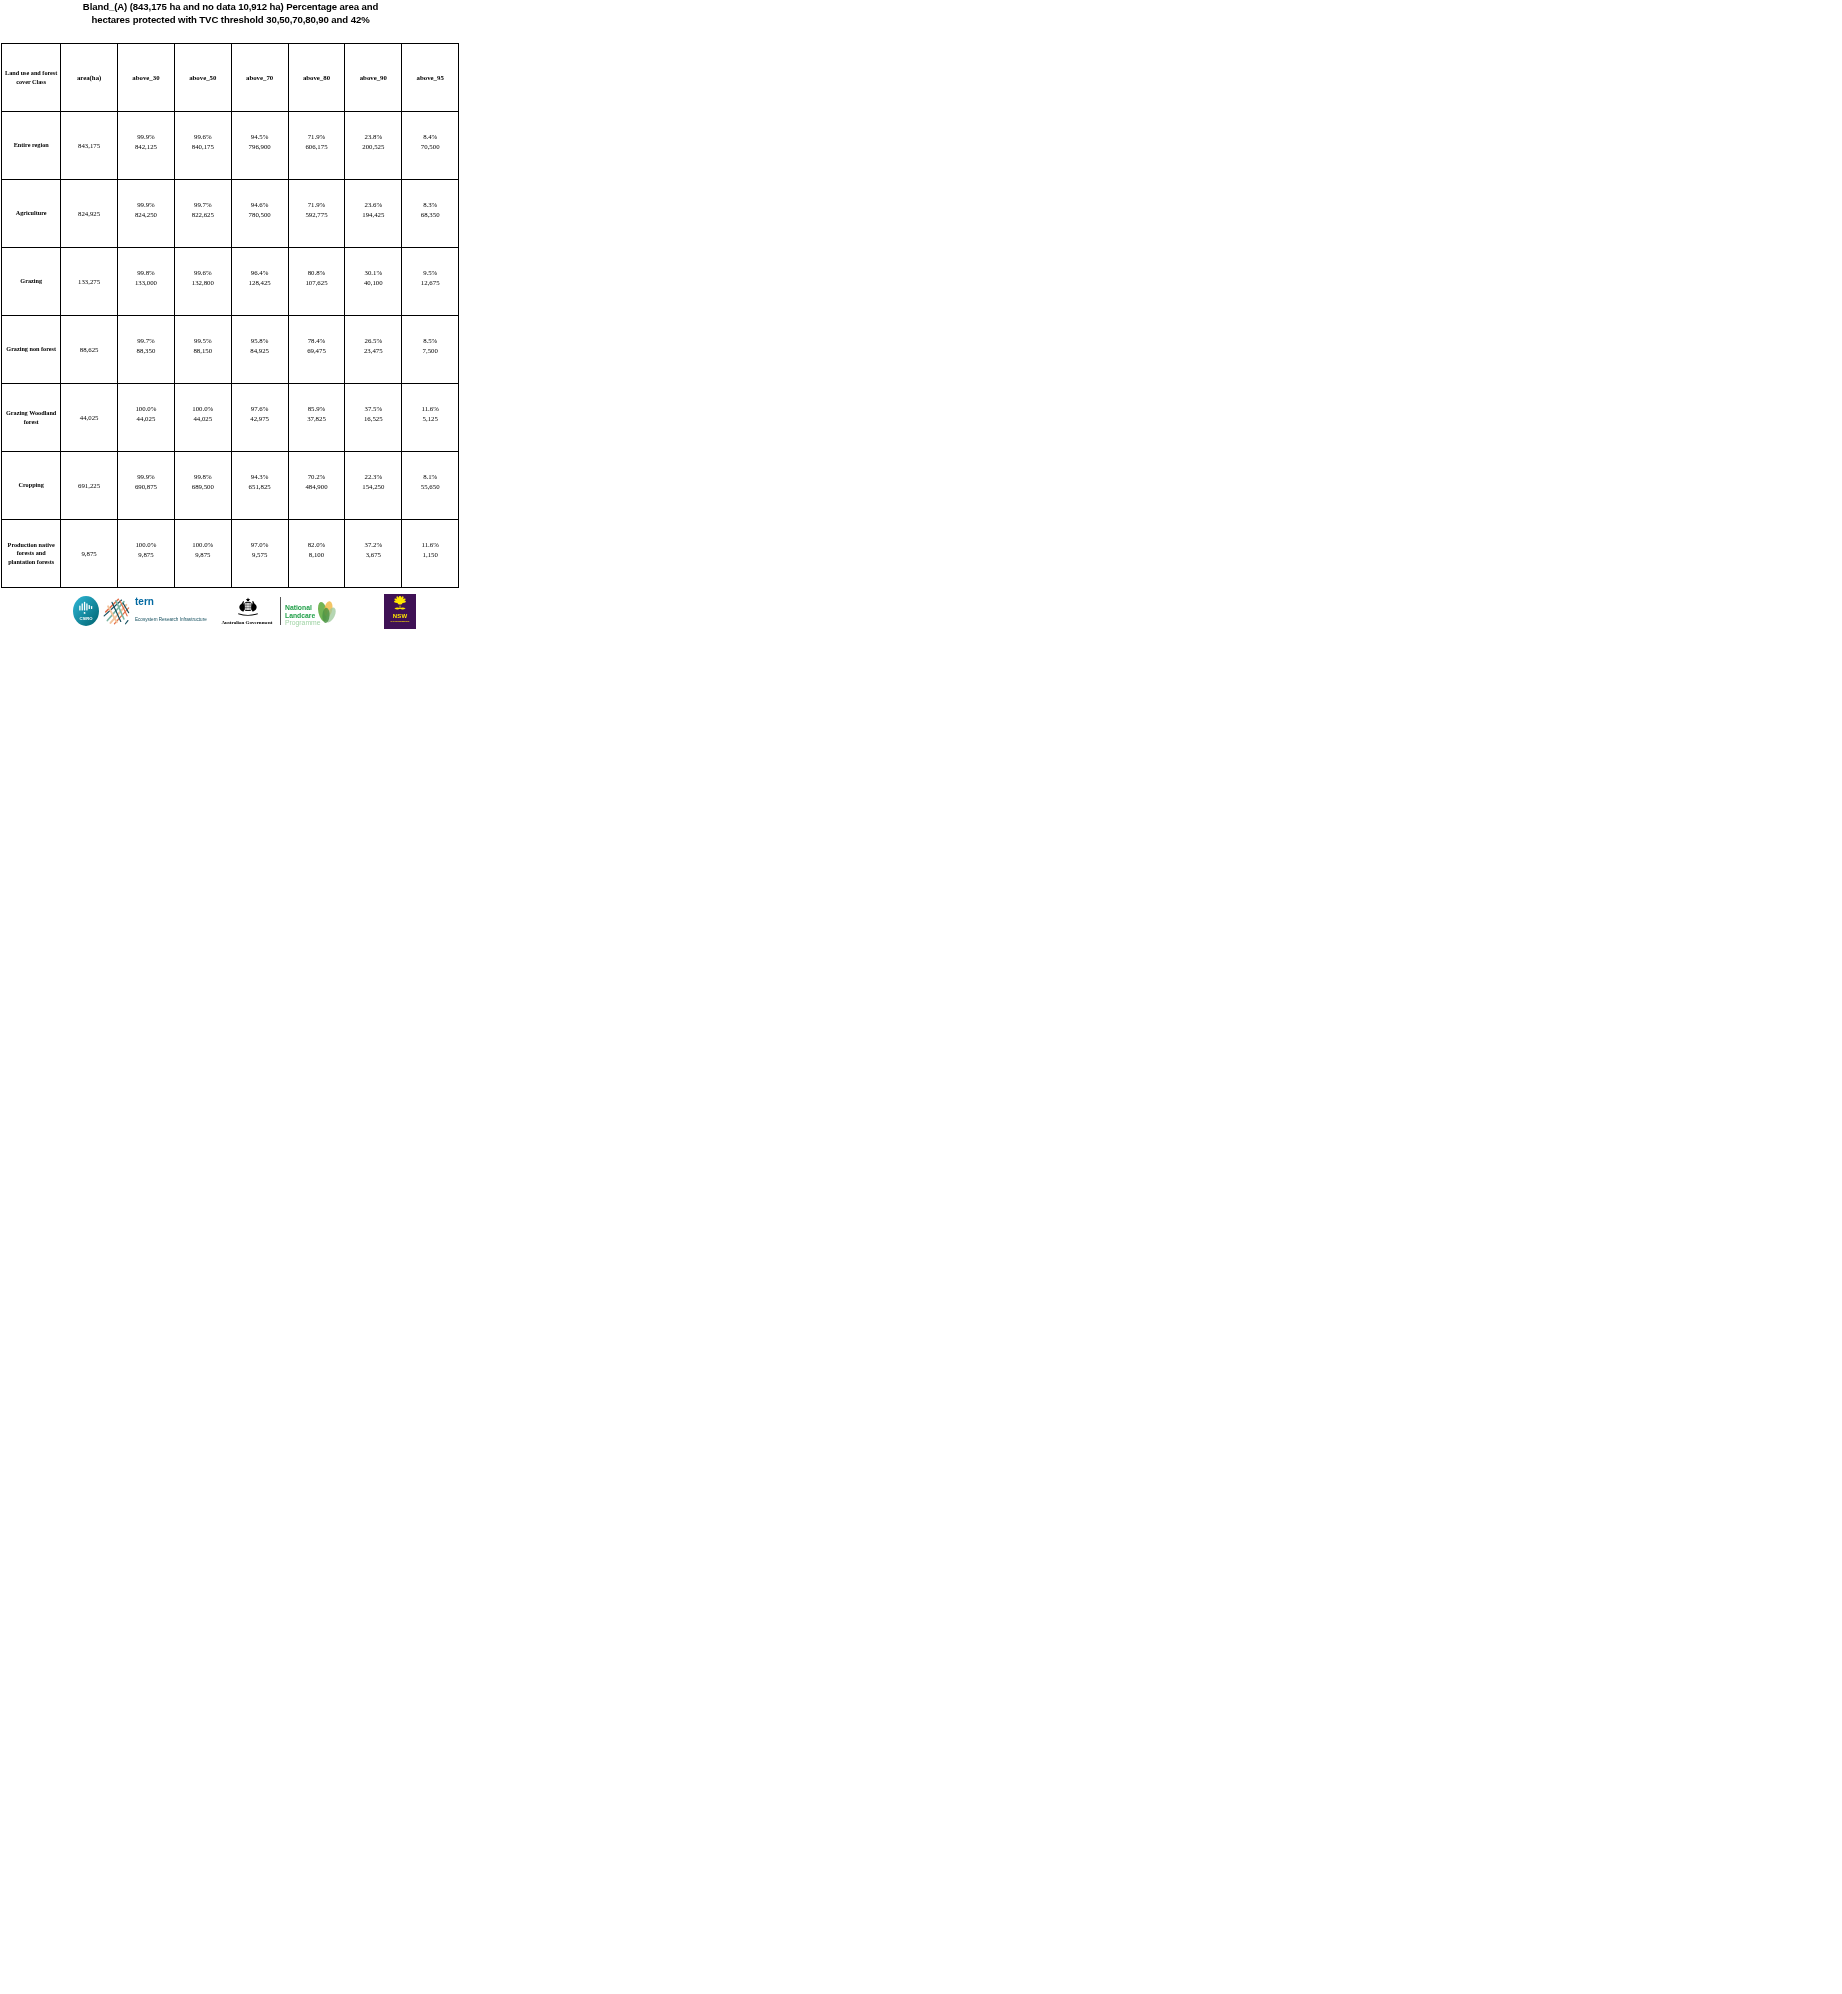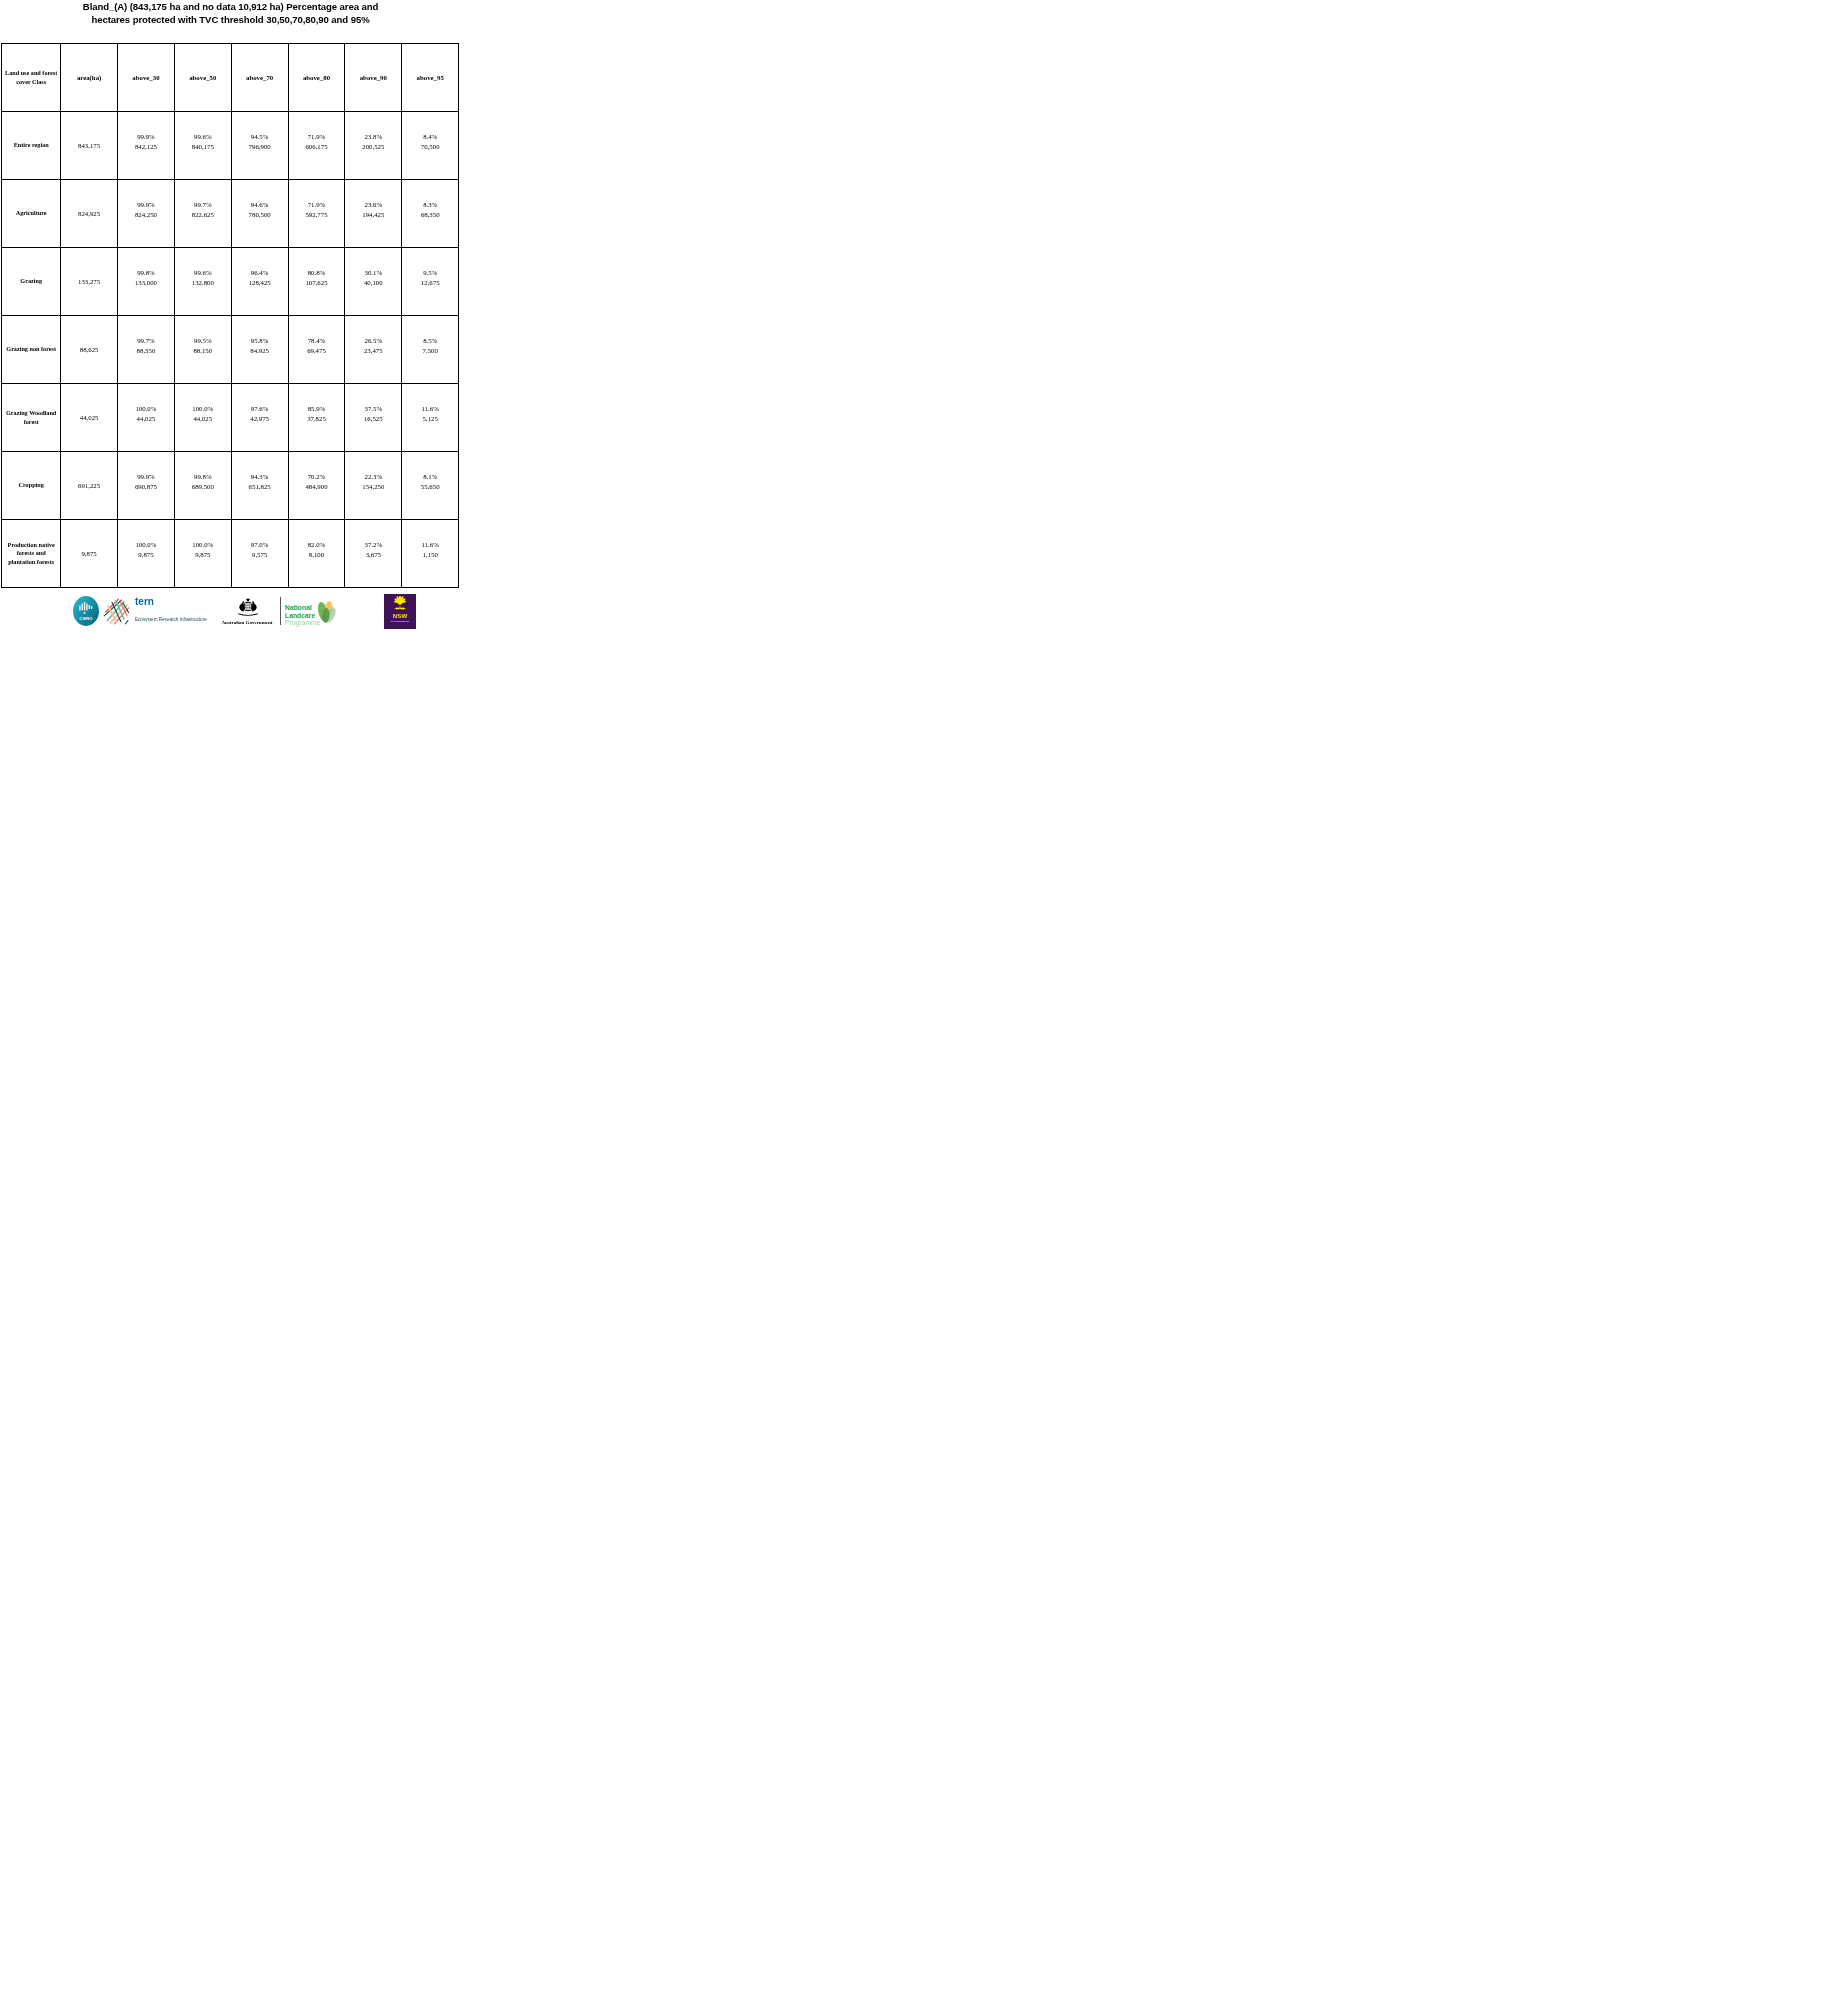--- a/index.html
+++ b/index.html
@@ -101,21 +101,21 @@
     margin-top:0.8px;
   }
 </style>
 </head>
 <body>
 
 <div class="page">
 
   <h1 class="title">
       <span>Bland_(A) (843,175 ha and no data 10,912 ha) Percentage area and</span>
-      <span>hectares protected with TVC threshold 30,50,70,80,90 and 95%</span>
+      <span>hectares protected with TVC threshold 30,50,70,80,90 and 42%</span>
     </h1>
 
   <table class="tvc">
     <colgroup>
       <col class="c-first">
         <col>
         <col>
         <col>
         <col>
         <col>

